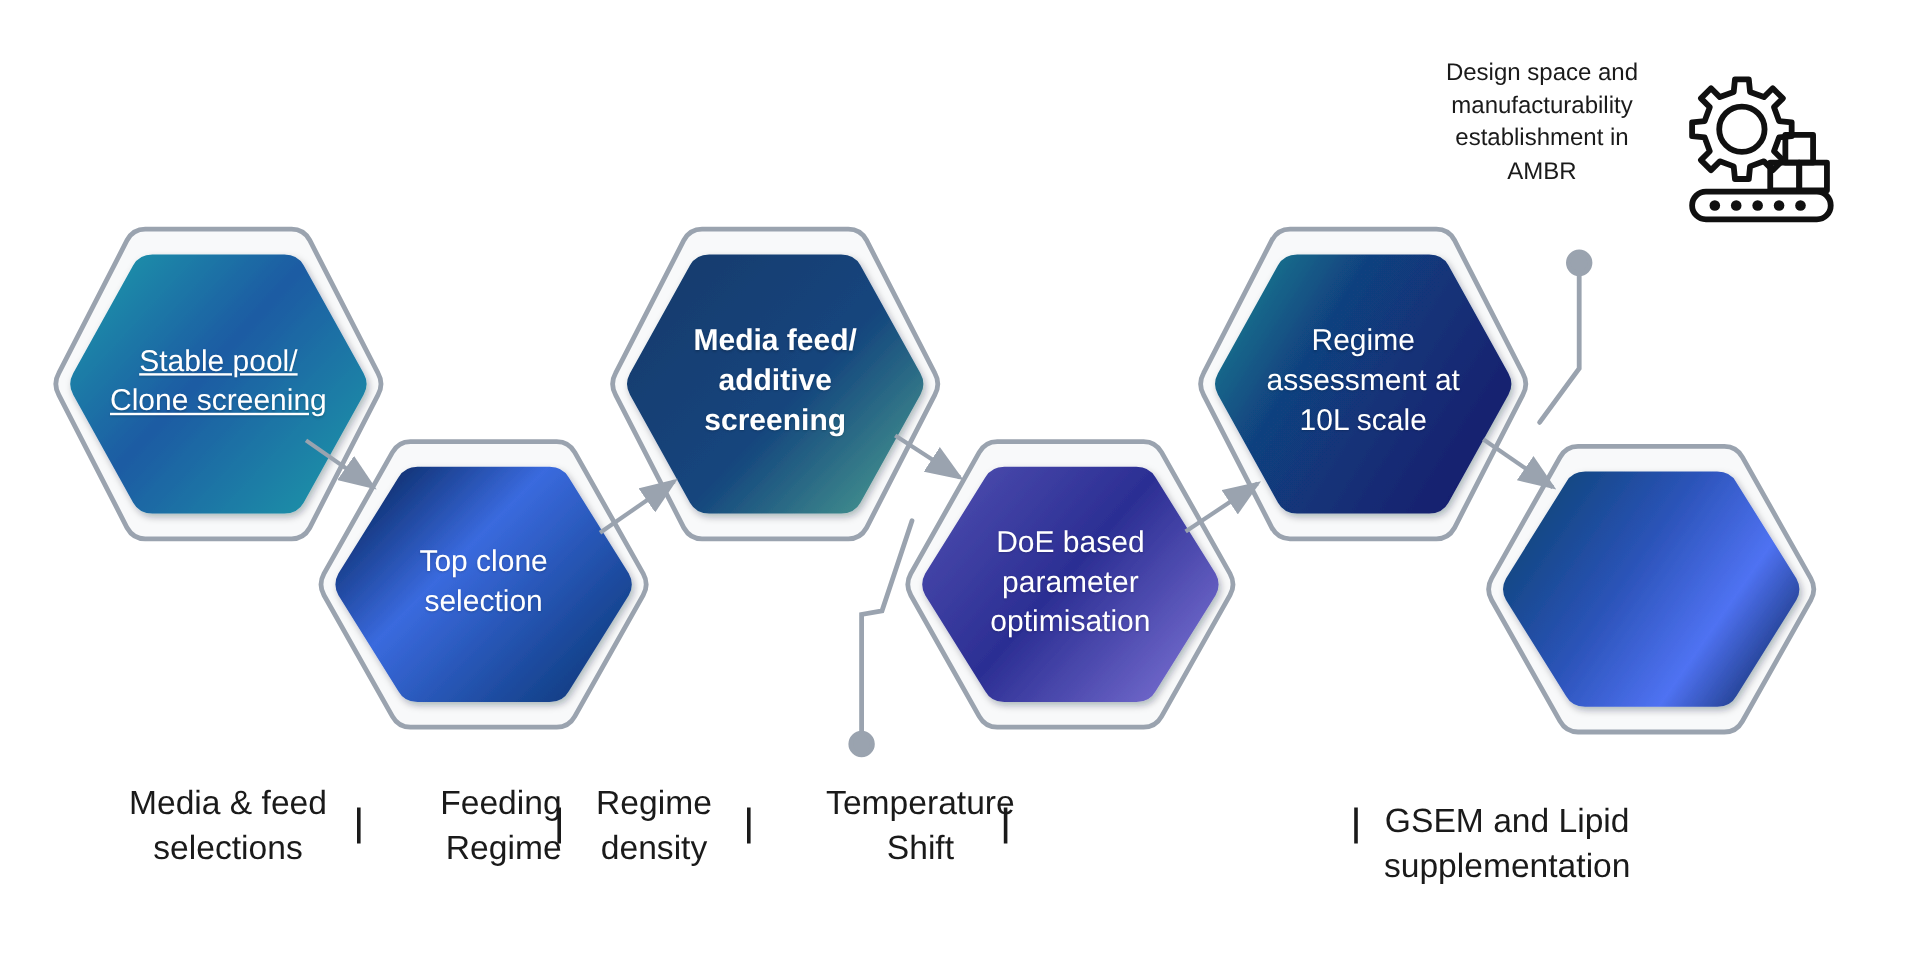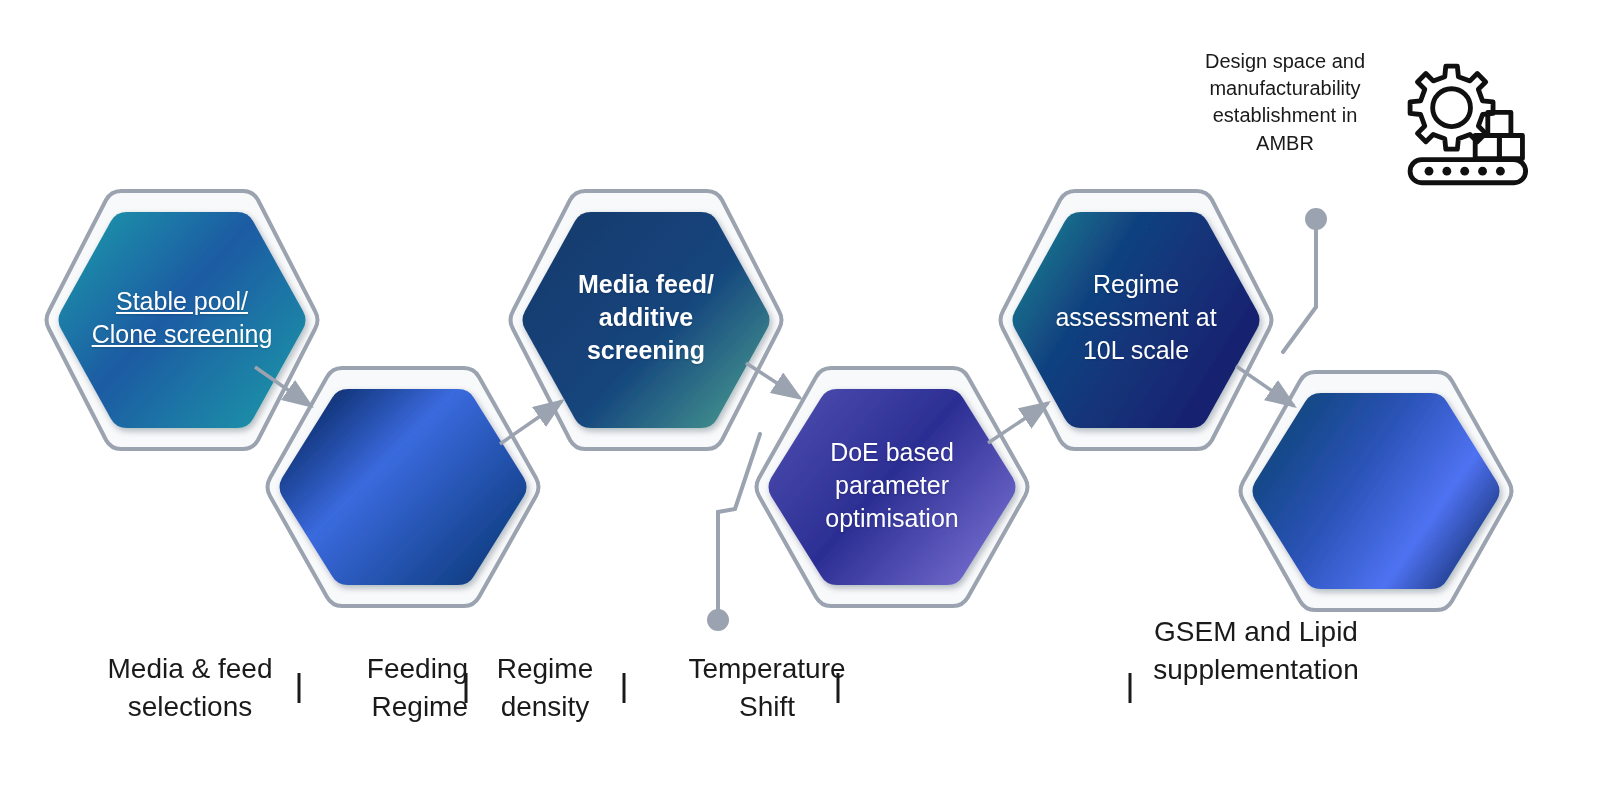--- a/index.html
+++ b/index.html
@@ -192,20 +192,22 @@
       <rect x="64" y="70" width="23" height="22"></rect>
       <rect x="87" y="70" width="22" height="22"></rect>
       <rect x="76" y="48" width="22" height="22"></rect>
     </g>
 
   </svg>
 
   <div class="hex-label" style="left:42px; top:285px; width:280px;text-decoration:underline;">Stable pool/
 Clone screening</div>
 
+  <div class="hex-label" style="left:263px; top:452px; width:280px;">Top clone
+selection</div>
 
   <div class="hex-label" style="left:506px; top:268px; width:280px;font-weight:bold;">Media feed/
 additive
 screening</div>
 
   <div class="hex-label" style="left:752px; top:436px; width:280px;">DoE based
 parameter
 optimisation</div>
 
   <div class="hex-label" style="left:996px; top:268px; width:280px;">Regime
@@ -219,21 +221,21 @@
   <div class="axis-label" style="left:298px; top:650px; width:170px;text-align:right;">Feeding
 Regime</div>
 
   <div class="axis-label" style="left:460px; top:650px; width:170px;">Regime
 density</div>
 
   <div class="axis-label" style="left:672px; top:650px; width:190px;">Temperature
 Shift</div>
 
 
-  <div class="axis-label" style="left:1141px; top:613px; width:230px;">GSEM and Lipid
+  <div class="axis-label" style="left:1141px; top:665px; width:230px;">GSEM and Lipid
 supplementation</div>
 
   <div class="annot-text" style="left:1165px; top:48px; width:240px;">Design space and
 manufacturability
 establishment in
 AMBR</div>
 
 </div>
 
 </body></html>

